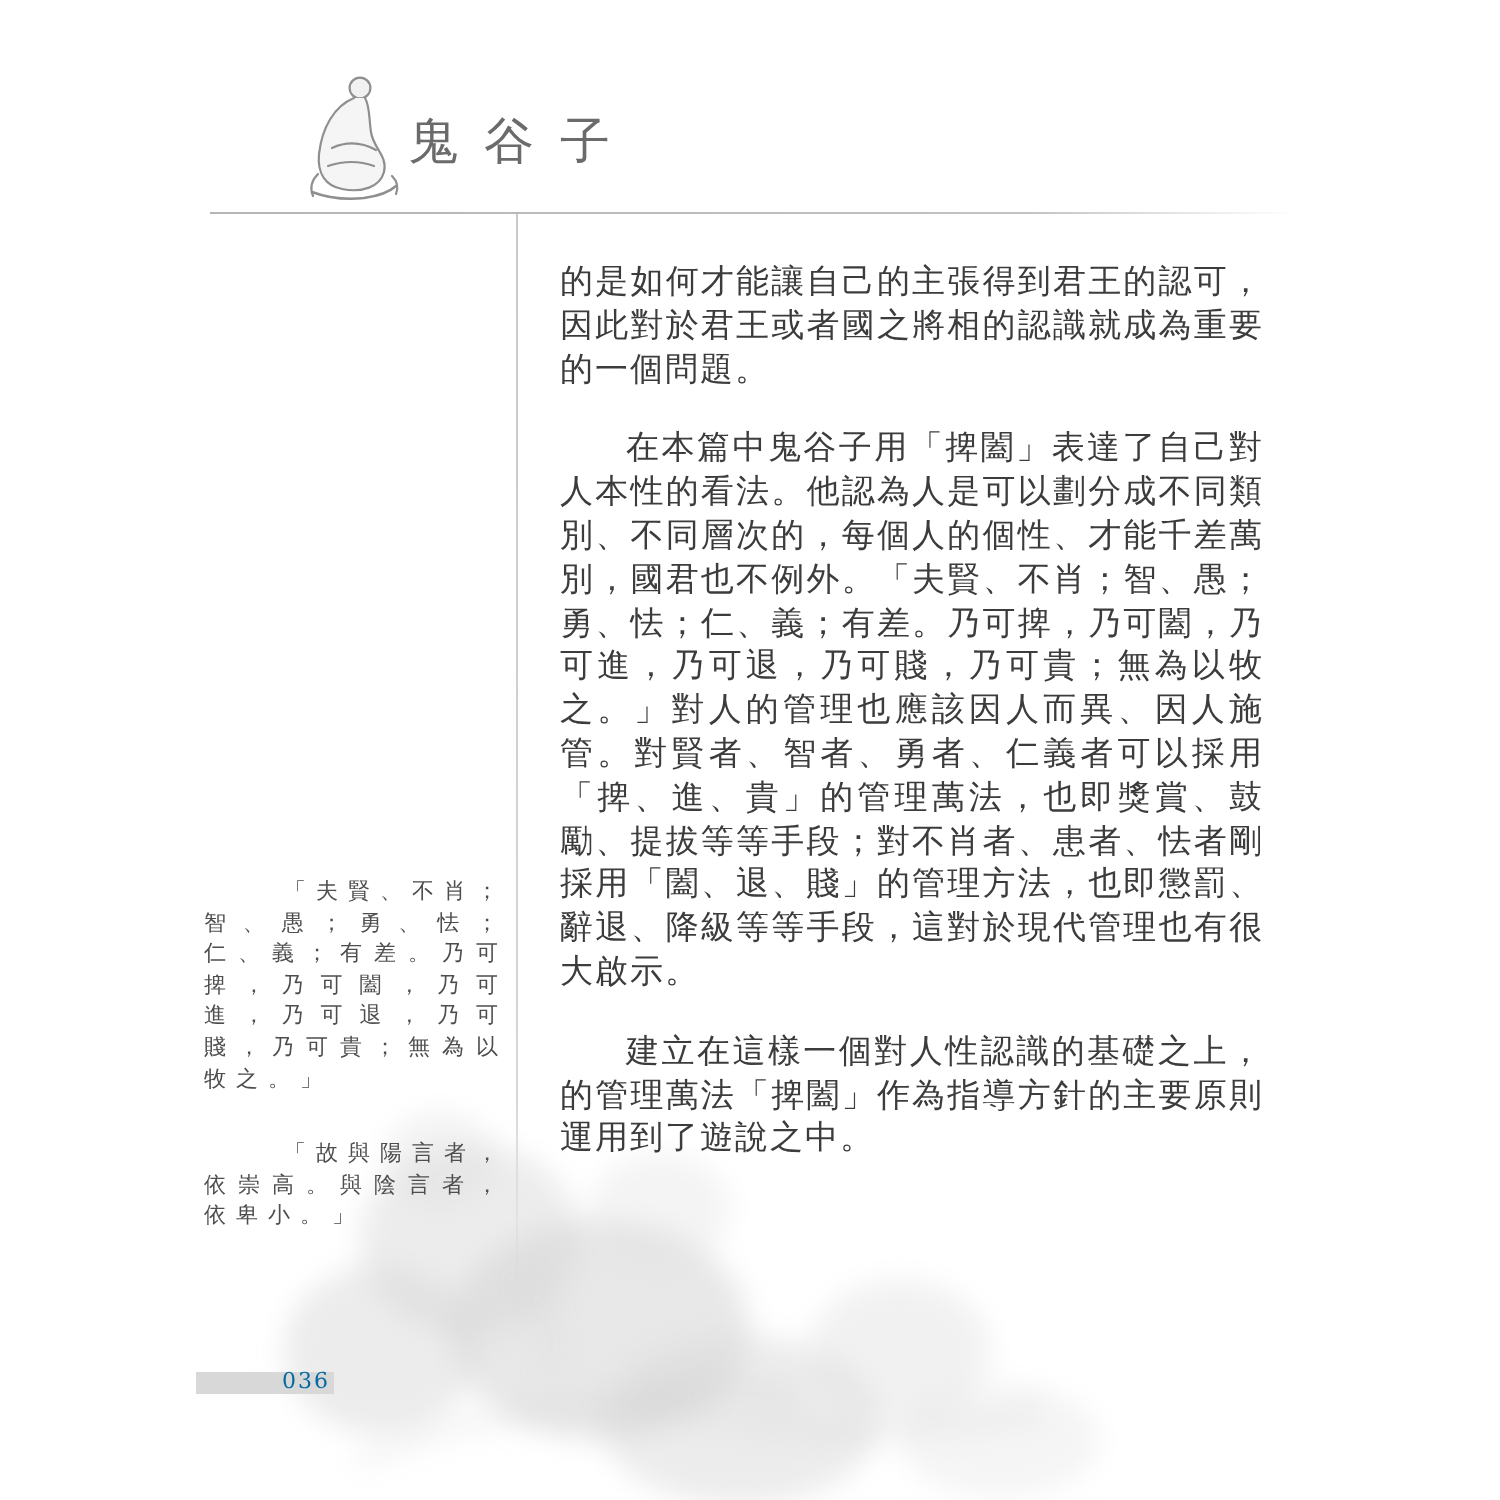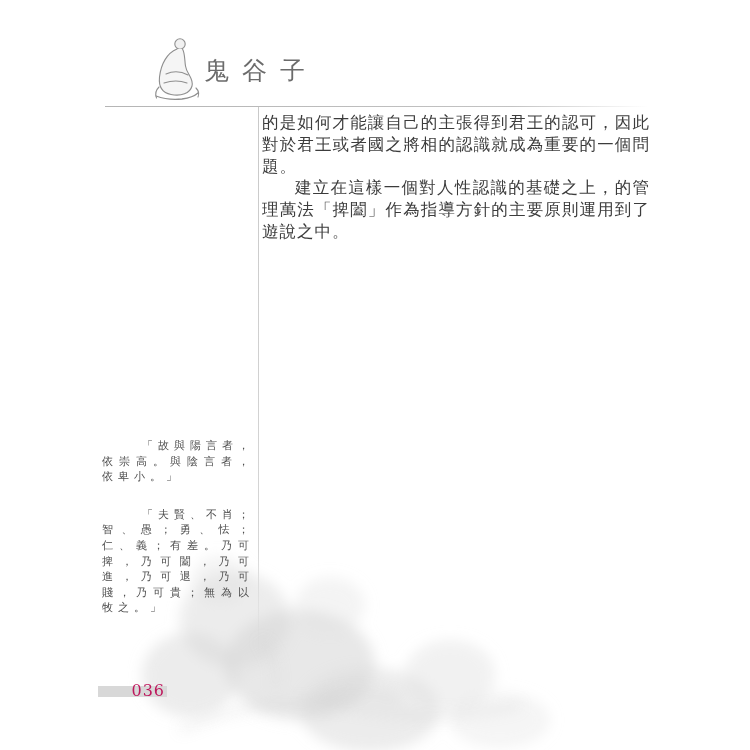--- a/index.html
+++ b/index.html
@@ -40,21 +40,21 @@
 
   
   .main-text {
     position: absolute; left: 262px; top: 112px; width: 388px;
     z-index: 1;
     font-size: 16.5px; line-height: 21.8px;
     letter-spacing: 1px;
     color: #3c3c3c;
     text-align: justify;
   }
-  .main-text p { margin: 0; }
+  .main-text p { margin: 18px; }
   .main-text p.indent { text-indent: 2em; }
 
   
   .sidebar {
     position: absolute; left: 102px; top: 438px; width: 152px;
     z-index: 1;
     font-size: 11px; line-height: 15.6px;
     letter-spacing: 5px;
     color: #4e4e4e;
     text-align: justify;
@@ -63,21 +63,21 @@
 
   
   .page-number-bar {
     position: absolute; left: 98px; top: 686px;
     width: 69px; height: 11px;
     background: #d8d8d8;
     z-index: 1;
     display: flex; align-items: center; justify-content: flex-end;
   }
   .page-number {
-    font-size: 16px; color: #be185d;
+    font-size: 11px; color: #0369a1;
     letter-spacing: 1px;
     line-height: 11px;
     padding-right: 2px;
     transform: translateY(-1px);
   }
 </style>
 </head>
 <body>
 
 <div class="page">
@@ -116,26 +116,27 @@
         <path d="M 7 51 Q 2 56 4.5 62"></path>
         <path d="M 44 52 Q 48 56 46 61"></path>
       </g>
     </svg>
     <span class="book-title">鬼谷子</span>
   </div>
   <div class="header-rule"></div>
   <div class="column-divider"></div>
 
   <div class="sidebar">
+    <p class="quote">「夫賢、不肖；智、愚；勇、怯；仁、義；有差。乃可捭，乃可闔，乃可進，乃可退，乃可賤，乃可貴；無為以牧之。」</p>
     <p class="quote">「故與陽言者，依崇高。與陰言者，依卑小。」</p>
-    <p class="quote">「夫賢、不肖；智、愚；勇、怯；仁、義；有差。乃可捭，乃可闔，乃可進，乃可退，乃可賤，乃可貴；無為以牧之。」</p>
   </div>
 
   <div class="main-text">
     <p>的是如何才能讓自己的主張得到君王的認可，因此對於君王或者國之將相的認識就成為重要的一個問題。</p>
+    <p class="indent">在本篇中鬼谷子用「捭闔」表達了自己對人本性的看法。他認為人是可以劃分成不同類別、不同層次的，每個人的個性、才能千差萬別，國君也不例外。「夫賢、不肖；智、愚；勇、怯；仁、義；有差。乃可捭，乃可闔，乃可進，乃可退，乃可賤，乃可貴；無為以牧之。」對人的管理也應該因人而異、因人施管。對賢者、智者、勇者、仁義者可以採用「捭、進、貴」的管理萬法，也即獎賞、鼓勵、提拔等等手段；對不肖者、患者、怯者剛採用「闔、退、賤」的管理方法，也即懲罰、辭退、降級等等手段，這對於現代管理也有很大啟示。</p>
     <p class="indent">建立在這樣一個對人性認識的基礎之上，的管理萬法「捭闔」作為指導方針的主要原則運用到了遊說之中。</p>
   </div>
 
   <div class="page-number-bar">
     <span class="page-number">036</span>
   </div>
 
 </div>
 
 </body></html>

